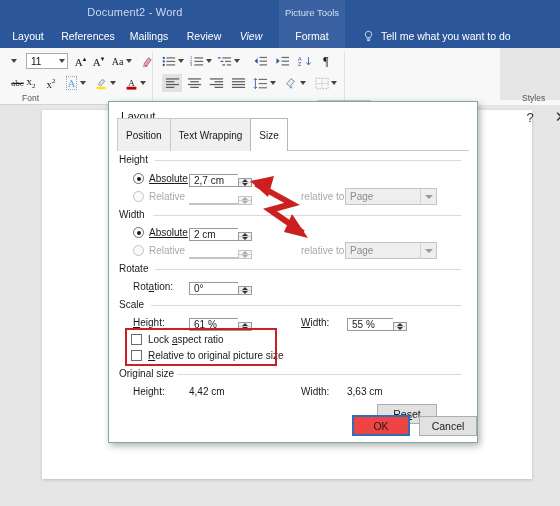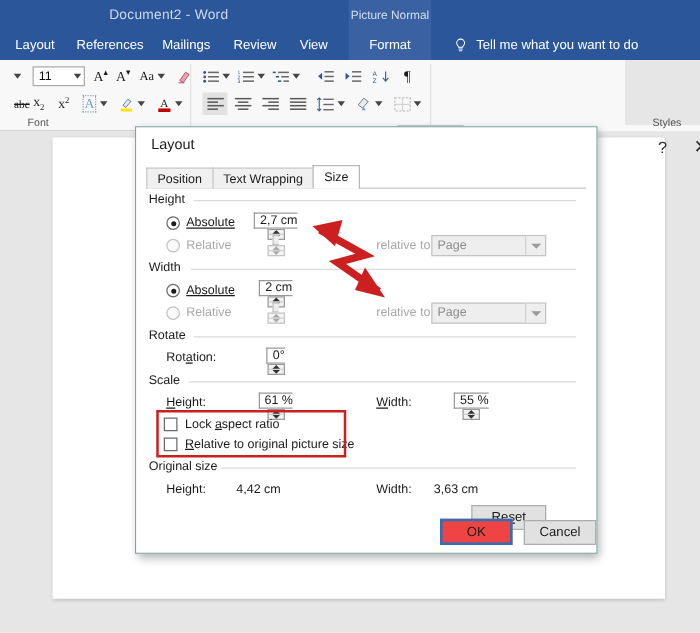--- a/index.html
+++ b/index.html
@@ -149,21 +149,21 @@
   .dlg-body {
     position: absolute; left: 0; top: 30px; width: 368px; height: 310px;
     background: #ffffff;
   }
 
   .tabs {
     position: absolute; left: 8px; top: 0px; height: 19px;
     display: flex; align-items: flex-end;
   }
   .dtab {
-    height: 17px; padding: 0 8px; font-size: 10px; color: #1a1a1a;
+    height: 17px; padding: 16px 8px; font-size: 10px; color: #1a1a1a;
     display: flex; align-items: center;
     border: 1px solid #c9c9c9; border-bottom: none; background: #f0f0f0;
     margin-right: -1px;
   }
   .dtab.active { background: #ffffff; height: 19px; border-color: #b8b8b8; }
   .tabline {
     position: absolute; left: 8px; top: 18px; width: 352px; height: 1px; background: #c9c9c9;
   }
 
   .grp-label {
@@ -181,21 +181,21 @@
     position: absolute; width: 11px; height: 11px; border-radius: 50%;
     border: 1px solid #6b6b6b; background: #fff;
   }
   .radio.on::after {
     content: ""; position: absolute; left: 2.5px; top: 2.5px;
     width: 4px; height: 4px; border-radius: 50%; background: #1a1a1a;
   }
   .radio.dim { border-color: #c2c2c2; background: #fafafa; }
 
   .spin {
-    position: absolute; height: 17px; display: flex; align-items: center; flex-direction: column;
+    position: absolute; height: 17px; display: flex; align-items: flex-end;
   }
   .spin .fld {
     flex: 1; border: 1px solid #9a9a9a; border-right: none; background: #ffffff;
     font-size: 10px; color: #1a1a1a; display: flex; align-items: center; padding-left: 4px;
   }
   .spin.dis .fld { background: #eeeeee; border-color: #c4c4c4; }
   .spin .btns {
     width: 14px; border: 1px solid #9a9a9a; background: #f1f1f1;
     display: flex; flex-direction: column;
   }
@@ -233,29 +233,29 @@
   }
   .btn.primary { border: 2px solid #2f6fb5; background: #ef4444; }
 
   .arrowsvg { position: absolute; pointer-events: none; }
 </style>
 </head>
 <body>
 
 <div class="titlebar">
   <div class="tt-doc">Document2  -  Word</div>
-  <div class="pt-tab">Picture Normal</div>
+  <div class="pt-tab">Picture Tools</div>
 </div>
 
 <div class="tabstrip">
   <div class="tab" style="left:0px;width:56px;">Layout</div>
   <div class="tab" style="left:56px;width:64px;">References</div>
   <div class="tab" style="left:178px;width:52px;">Review</div>
   <div class="tab" style="left:120px;width:58px;">Mailings</div>
-  <div class="tab" style="left:230px;width:42px;">View</div>
+  <div class="tab" style="left:230px;width:42px;font-style:italic;">View</div>
   <div class="tab" style="left:272px;width:44px;">Help</div>
   <div class="tab activeblock" style="left:279px;width:66px;">Format</div>
   <div class="tellme">
     <svg class="bulb" viewBox="0 0 16 16">
       <path d="M8 1.6c-2.2 0-3.9 1.7-3.9 3.8 0 1.5 .8 2.3 1.4 3 .3 .4 .5 .7 .5 1.1h4c0-.4 .2-.7 .5-1.1 .6-.7 1.4-1.5 1.4-3 0-2.1-1.7-3.8-3.9-3.8z" fill="none" stroke="#ffffff" stroke-width="1"></path>
       <path d="M6.3 11.3h3.4M6.8 13h2.4" stroke="#ffffff" stroke-width="1" fill="none" stroke-linecap="round"></path>
     </svg>
     <span>Tell me what you want to do</span>
   </div>
 </div>

